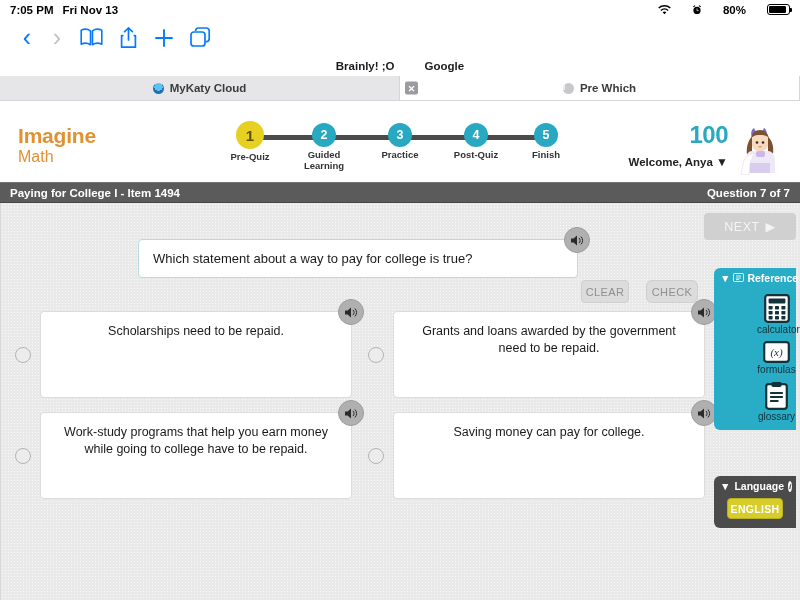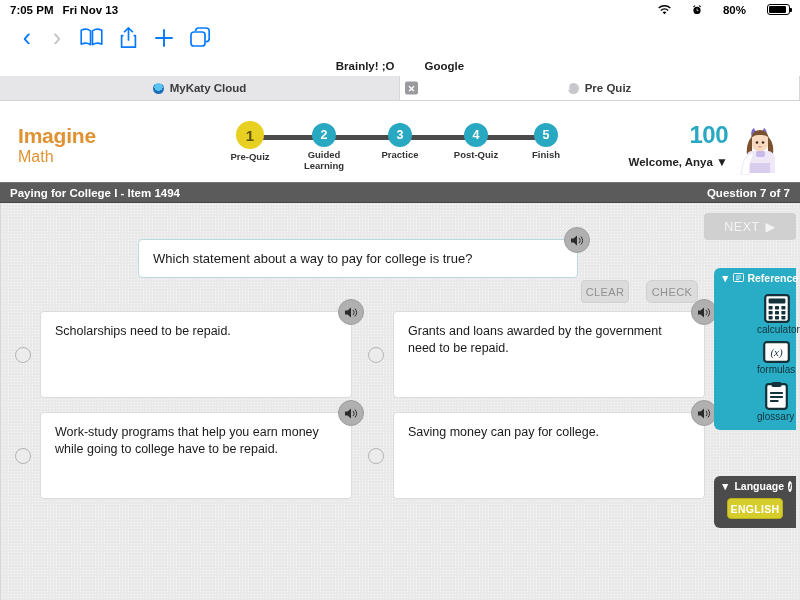--- a/index.html
+++ b/index.html
@@ -137,39 +137,39 @@
   }
   .gbtn.wide{ width:52px;border-radius:6px; }
 
   
   .answers{ position:absolute; left:14px; top:108px; width:690px; }
   .arow{ display:flex; gap:16px; margin-bottom:14px;}
   .achoice{ flex:1; display:flex; align-items:center; gap:9px; position:relative;}
   .radio{ width:16px;height:16px;border:1.5px solid #b4b4b4; border-radius:50%; background:#ececec; flex:none;}
   .abox{
     flex:1; height:87px; background:#fff; border:1px solid #dcdcdc; border-radius:4px;
-    padding:11px 14px; font-size:12.5px; color:#1a1a1a; line-height:17px; position:relative;
+    padding:11px 14px; font-size:12.5px; color:#1a1a1a; line-height:17px; position:relative;text-align:center;
   }
   .abox .spk{ right:-13px; top:-13px; }
 
   
   .nextbtn{
     position:absolute; right:4px; top:10px; width:92px; height:27px;
     background:#d0d0d0; border-radius:4px; color:#f4f4f4; font-size:12.5px;
     display:flex;align-items:center;justify-content:center; gap:6px; letter-spacing:.5px;
   }
   .refpanel{
     position:absolute; right:4px; top:65px; width:82px;
     background:#29adc6; border-radius:6px 0 0 6px; padding-bottom:8px;
   }
   .paneltitle{
     display:flex; align-items:center; gap:3px; padding:4px 4px 4px 6px;
     font-size:10.5px; font-weight:bold; color:#fff;
   }
-  .tool{ text-align:left; margin-top:6px;padding-left:43px;}
+  .tool{ text-align:center; margin-top:6px;padding-left:43px;}
   .tool .ticon{ display:flex; justify-content:center; }
   .tool .tlabel{ font-size:10px; color:#14323a; margin-top:1px;}
   .langpanel{
     position:absolute; right:4px; top:273px; width:82px; background:#4b4b4b;
     border-radius:6px 0 0 6px; padding-bottom:9px;
   }
   .langpanel .paneltitle{ gap:4px; }
   .infoi{
     width:11px;height:11px;border-radius:50%;background:#fff;color:#4b4b4b;
     font-size:8px; font-weight:bold; display:flex;align-items:center;justify-content:center;
@@ -244,21 +244,21 @@
   <span>Google</span>
 </div>
 
 <div class="tabbar">
   <div class="tab inactive">
     <span class="favicon fav-mykaty"></span>
     <span>MyKaty Cloud</span>
   </div>
   <div class="tab active">
     <span class="favicon fav-prequiz">I</span>
-    <span>Pre Quiz</span>
+    <span>Pre Which</span>
   </div>
   <div class="tab-close">✕</div>
 </div>
 
 <div class="page">
 
   <div class="ilheader">
     <div class="logo">
       <div class="l1">Imagine</div>
       <div class="l2">Math</div>

